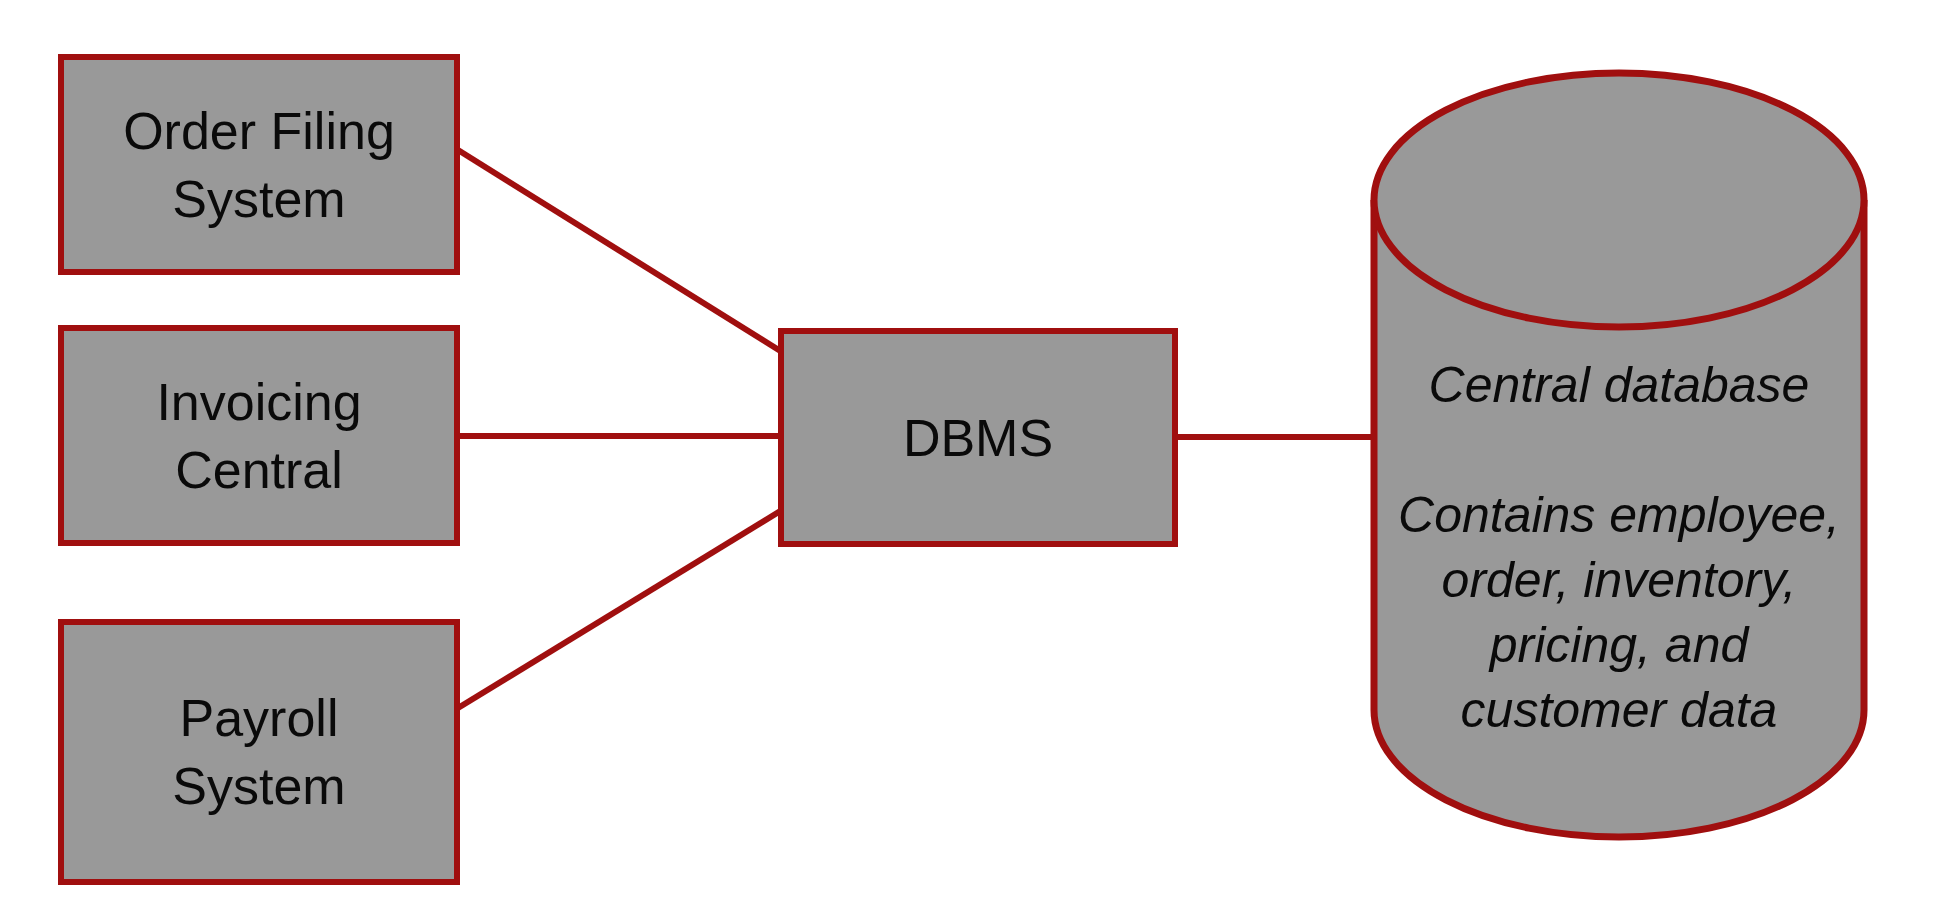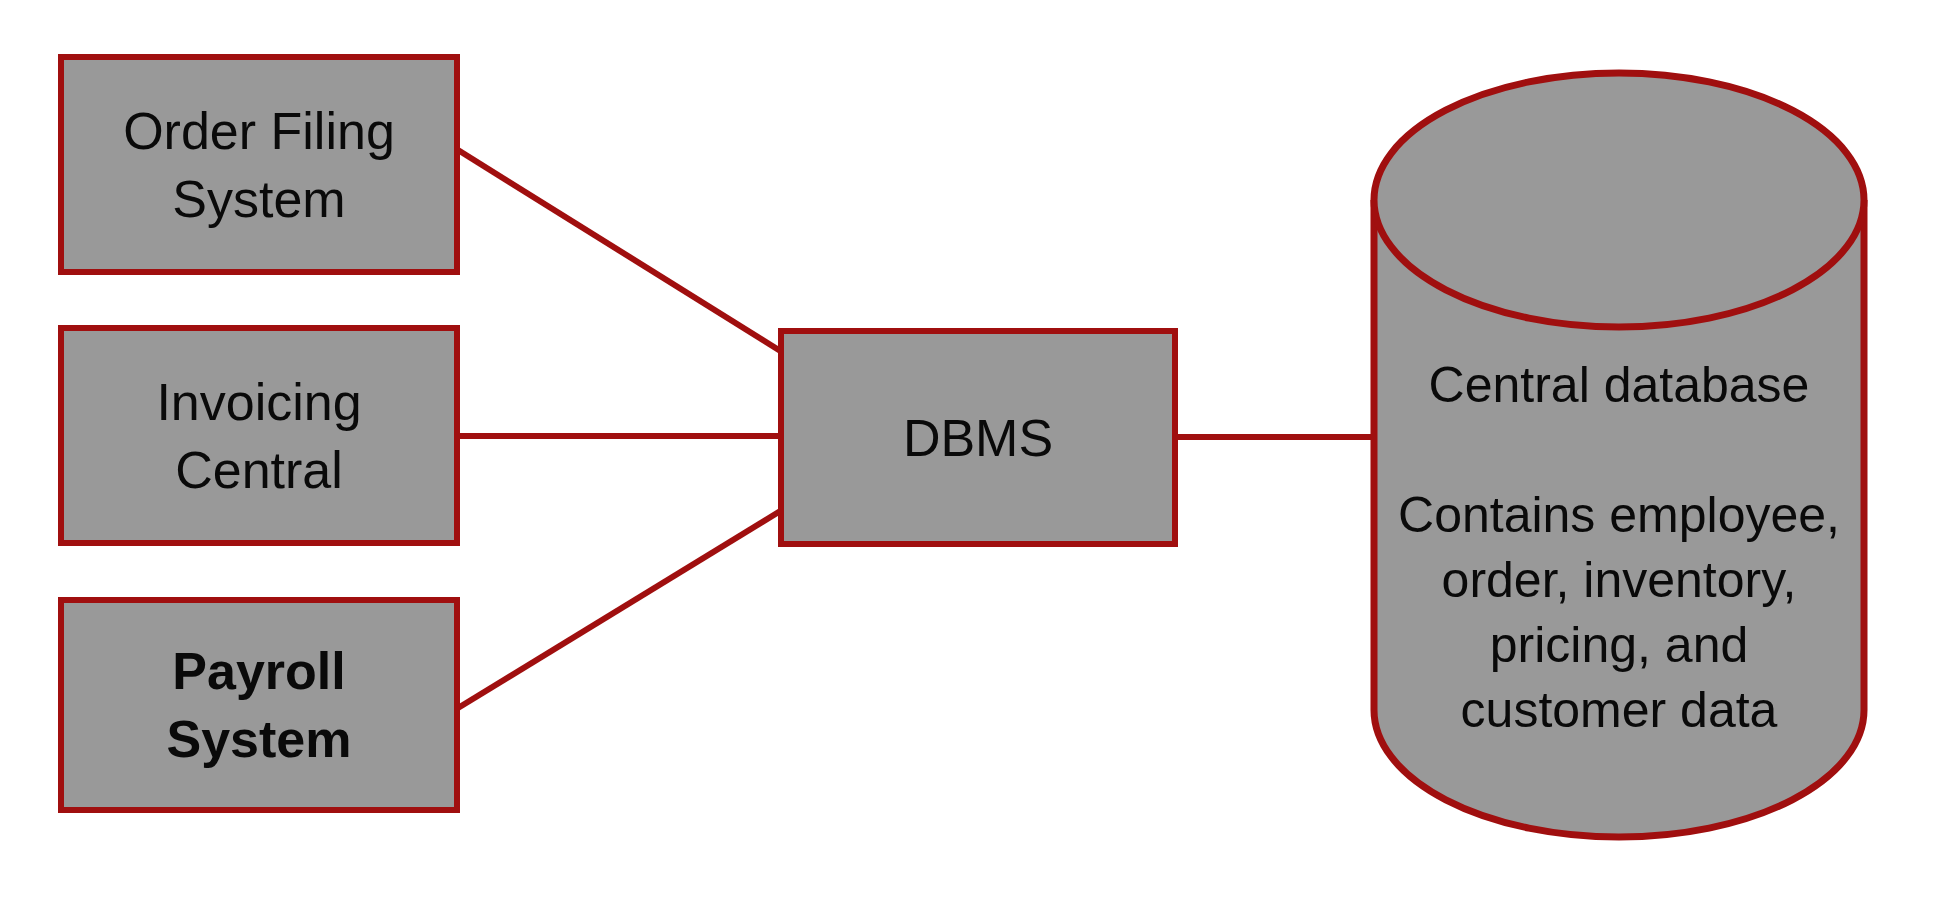--- a/index.html
+++ b/index.html
@@ -50,32 +50,33 @@
   }
   .node-label {
     white-space: pre-line;
     text-align: center;
     font-size: 52px;
     line-height: 68px;
     color: var(--text);
   }
   .box-1 { left: 58px;  top: 54px;  width: 402px; height: 221px; }
   .box-2 { left: 58px;  top: 325px; width: 402px; height: 221px; }
-  .box-3 { left: 58px;  top: 597px; width: 402px; height: 216px; font-weight: bold; }
+  .box-3 { left: 58px;  top: 619px; width: 402px; height: 266px; }
   .box-dbms { left: 778px; top: 328px; width: 400px; height: 219px; }
   .cyl-label {
     position: absolute;
     left: 1374px;
     top: 353px;
     width: 490px;
     white-space: pre-line;
     text-align: center;
     font-size: 50px;
     line-height: 65px;
     color: var(--text);
+    font-style: italic;
   }
 </style>
 </head>
 <body>
 
 <div class="canvas">
 
   <svg class="layer" viewBox="0 0 1946 918">
     <line class="edge" x1="458" y1="150" x2="782" y2="352"></line>
     <line class="edge" x1="458" y1="436" x2="782" y2="436"></line>

